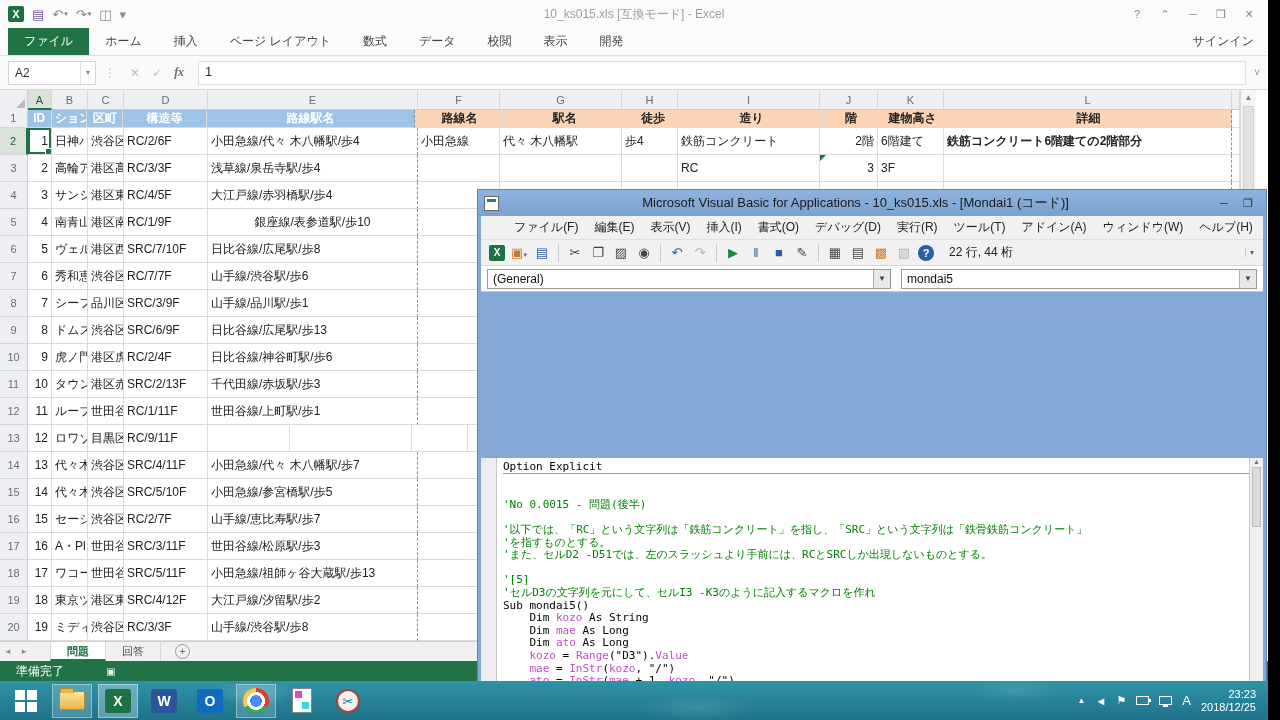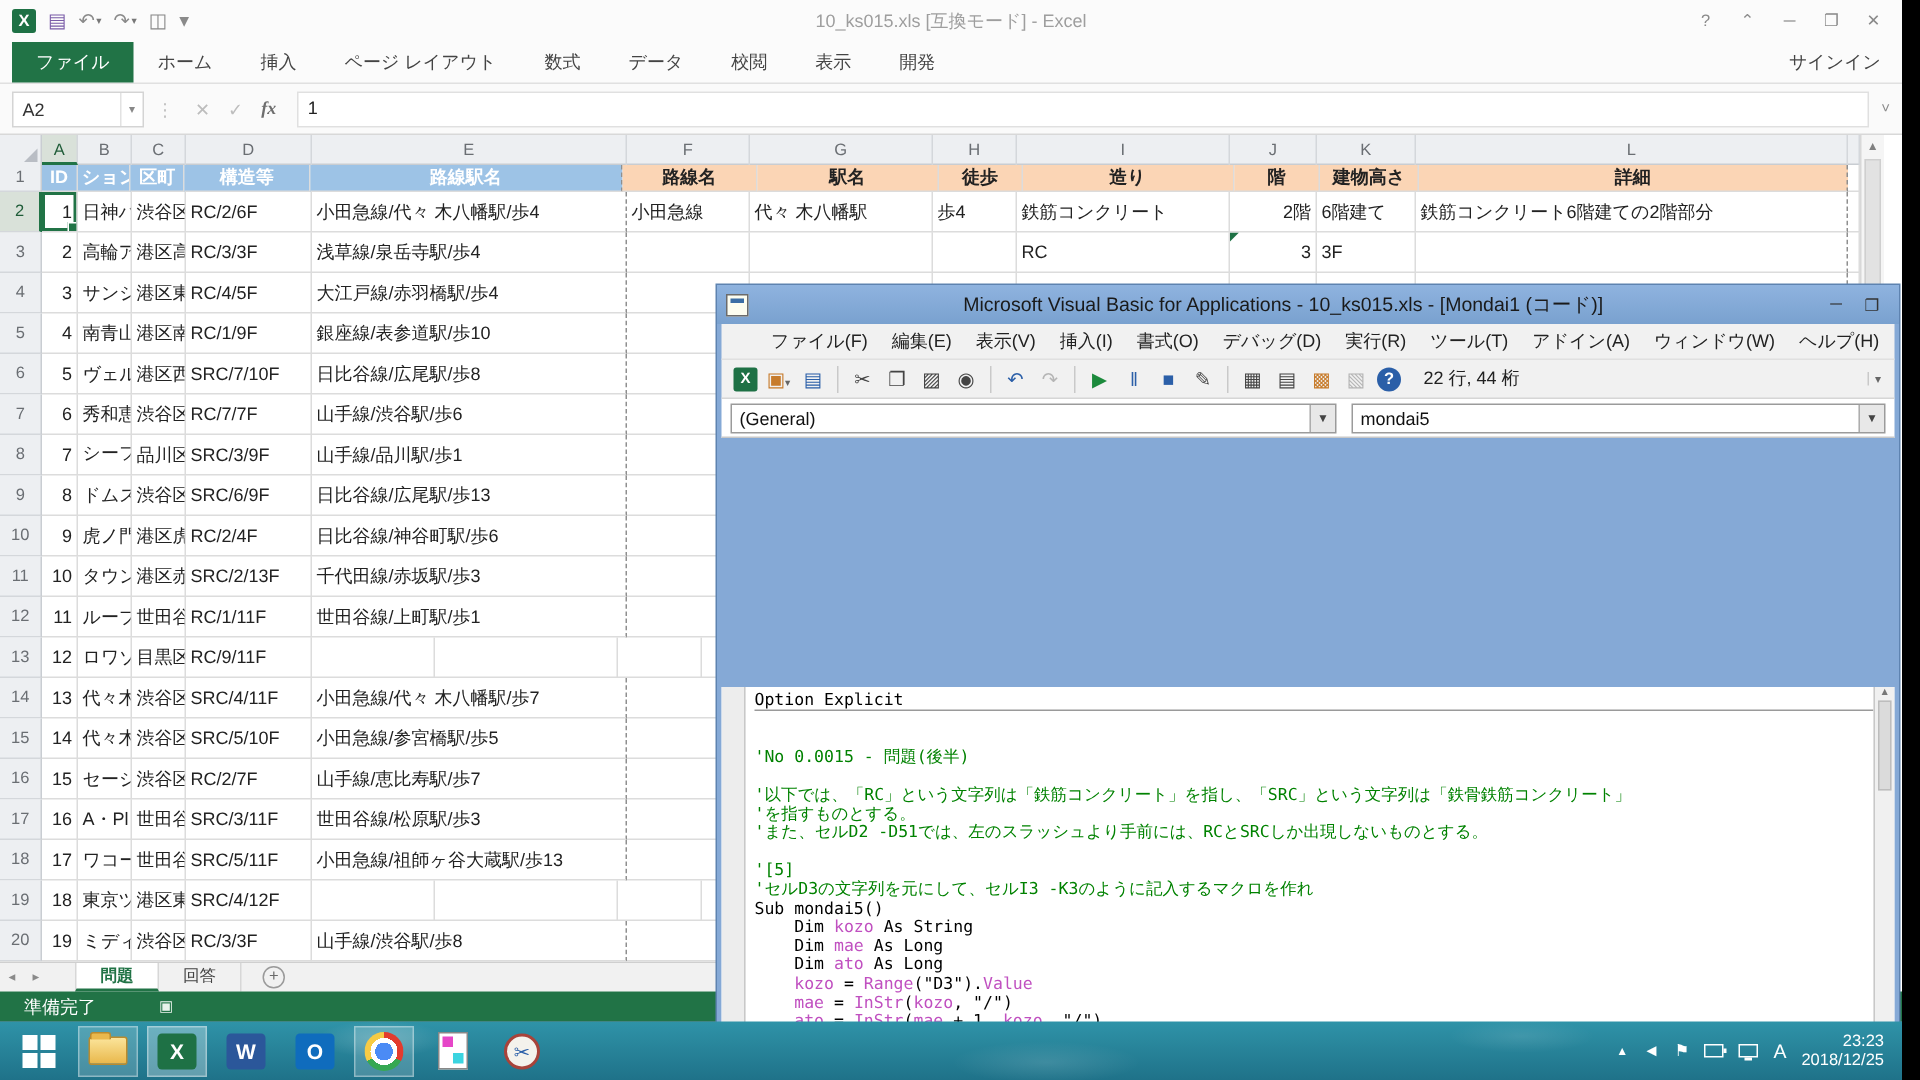--- a/index.html
+++ b/index.html
@@ -244,21 +244,21 @@
             <span class="cell" style="width: 36px;">日神パ</span>
             <span class="cell" style="width: 36px;">渋谷区</span>
             <span class="cell" style="width: 84px;">RC/2/6F</span>
             <span class="cell dashedR" style="width: 210px;">小田急線/代々 木八幡駅/歩4</span>
             <span class="cell" style="width: 82px;">小田急線</span>
             <span class="cell" style="width: 122px;">代々 木八幡駅</span>
             <span class="cell" style="width: 56px;">歩4</span>
             <span class="cell" style="width: 142px;">鉄筋コンクリート</span>
             <span class="cell ar" style="width: 58px;">2階</span>
             <span class="cell" style="width: 66px;">6階建て</span>
-            <span class="cell dashedR" style="width: 288px;">鉄筋コンクリート6階建ての2階部分</span>
+            <span class="cell dashedR" style="width: 288px; font-weight: bold;">鉄筋コンクリート6階建ての2階部分</span>
             <span class="cell" style="width: 8px;"></span>
           </div>
           <div class="grow">
             <span class="rowh">3</span>
             <span class="cell ar" style="width: 24px;">2</span>
             <span class="cell" style="width: 36px;">高輪ア</span>
             <span class="cell" style="width: 36px;">港区高</span>
             <span class="cell" style="width: 84px;">RC/3/3F</span>
             <span class="cell dashedR" style="width: 210px;">浅草線/泉岳寺駅/歩4</span>
             <span class="cell" style="width: 82px;"></span>
@@ -285,21 +285,21 @@
             <span class="cell" style="width: 66px;"></span>
             <span class="cell dashedR" style="width: 288px;"></span>
             <span class="cell" style="width: 8px;"></span>
           </div>
           <div class="grow">
             <span class="rowh">5</span>
             <span class="cell ar" style="width: 24px;">4</span>
             <span class="cell" style="width: 36px;">南青山</span>
             <span class="cell" style="width: 36px;">港区南</span>
             <span class="cell" style="width: 84px;">RC/1/9F</span>
-            <span class="cell dashedR" style="width: 210px;">銀座線/表参道駅/歩10</span>
+            <span class="cell dashedR" style="width: 210px; text-align: center;">銀座線/表参道駅/歩10</span>
             <span class="cell" style="width: 82px;"></span>
             <span class="cell" style="width: 122px;"></span>
             <span class="cell" style="width: 56px;"></span>
             <span class="cell" style="width: 142px;"></span>
             <span class="cell ar" style="width: 58px;"></span>
             <span class="cell" style="width: 66px;"></span>
             <span class="cell dashedR" style="width: 288px;"></span>
             <span class="cell" style="width: 8px;"></span>
           </div>
           <div class="grow">
@@ -330,21 +330,21 @@
             <span class="cell" style="width: 56px;"></span>
             <span class="cell" style="width: 142px;"></span>
             <span class="cell ar" style="width: 58px;"></span>
             <span class="cell" style="width: 66px;"></span>
             <span class="cell dashedR" style="width: 288px;"></span>
             <span class="cell" style="width: 8px;"></span>
           </div>
           <div class="grow">
             <span class="rowh">8</span>
             <span class="cell ar" style="width: 24px;">7</span>
-            <span class="cell" style="width: 36px; font-family: Liberation Mono, monospace;">シーフ</span>
+            <span class="cell" style="width: 36px;">シーフ</span>
             <span class="cell" style="width: 36px;">品川区</span>
             <span class="cell" style="width: 84px;">SRC/3/9F</span>
             <span class="cell dashedR" style="width: 210px;">山手線/品川駅/歩1</span>
             <span class="cell" style="width: 82px;"></span>
             <span class="cell" style="width: 122px;"></span>
             <span class="cell" style="width: 56px;"></span>
             <span class="cell" style="width: 142px;"></span>
             <span class="cell ar" style="width: 58px;"></span>
             <span class="cell" style="width: 66px;"></span>
             <span class="cell dashedR" style="width: 288px;"></span>
@@ -508,20 +508,21 @@
             <span class="cell" style="width: 66px;"></span>
             <span class="cell dashedR" style="width: 288px;"></span>
             <span class="cell" style="width: 8px;"></span>
           </div>
           <div class="grow">
             <span class="rowh">19</span>
             <span class="cell ar" style="width: 24px;">18</span>
             <span class="cell" style="width: 36px;">東京ツ</span>
             <span class="cell" style="width: 36px;">港区東</span>
             <span class="cell" style="width: 84px;">SRC/4/12F</span>
+            <span class="cell dashedR" style="width: 210px;">大江戸線/汐留駅/歩2</span>
             <span class="cell" style="width: 82px;"></span>
             <span class="cell" style="width: 122px;"></span>
             <span class="cell" style="width: 56px;"></span>
             <span class="cell" style="width: 142px;"></span>
             <span class="cell ar" style="width: 58px;"></span>
             <span class="cell" style="width: 66px;"></span>
             <span class="cell dashedR" style="width: 288px;"></span>
             <span class="cell" style="width: 8px;"></span>
           </div>
           <div class="grow">

